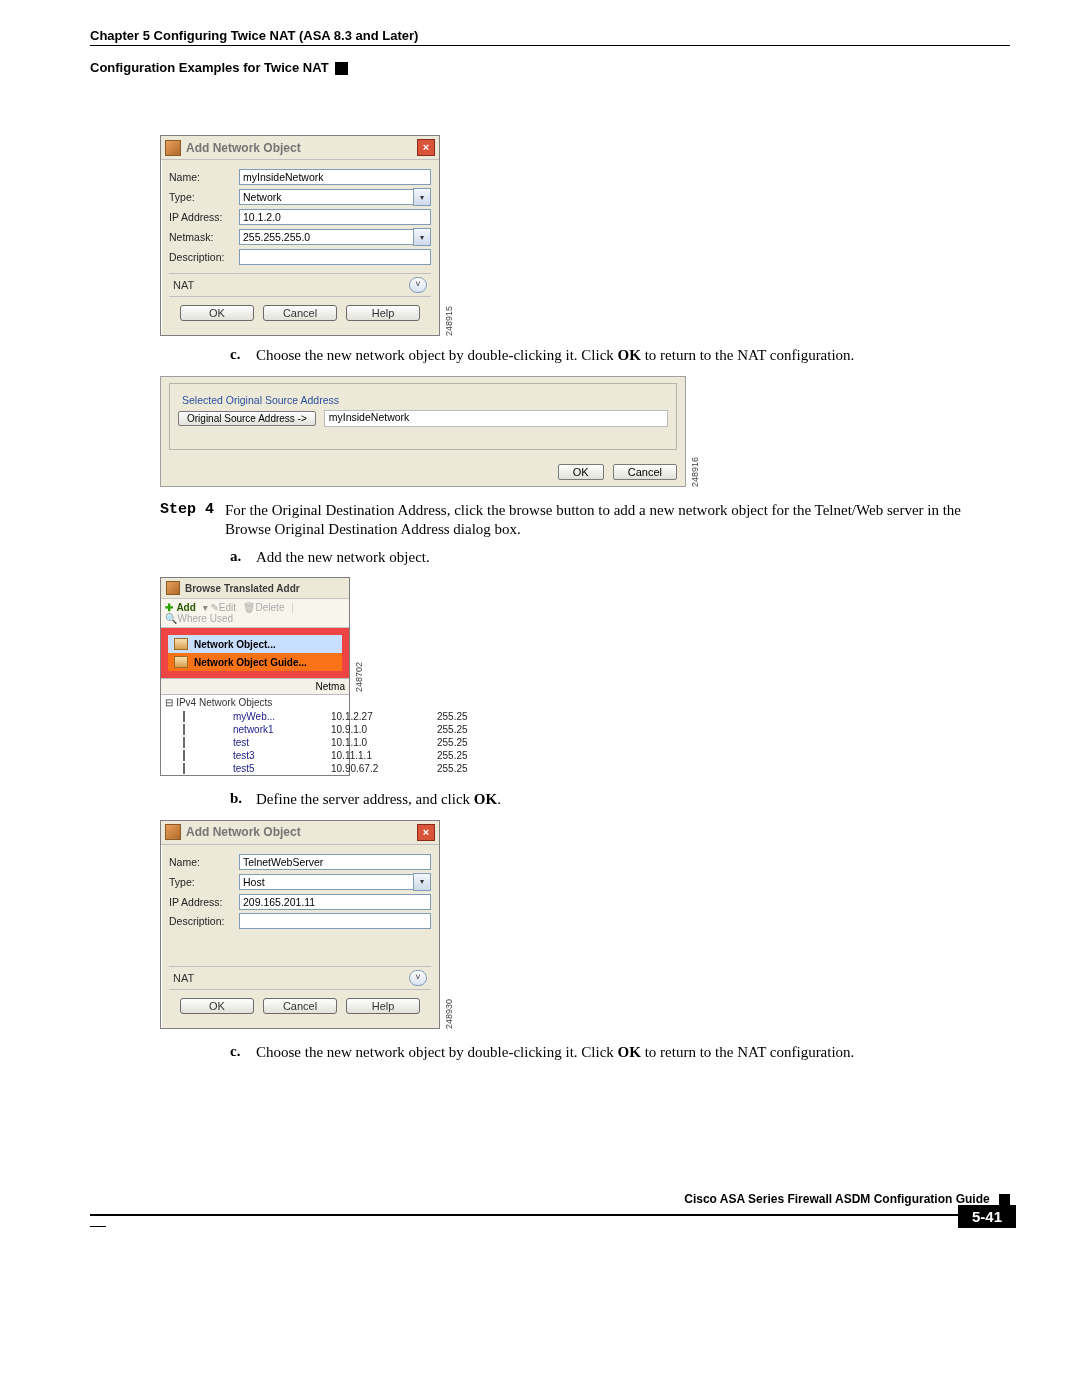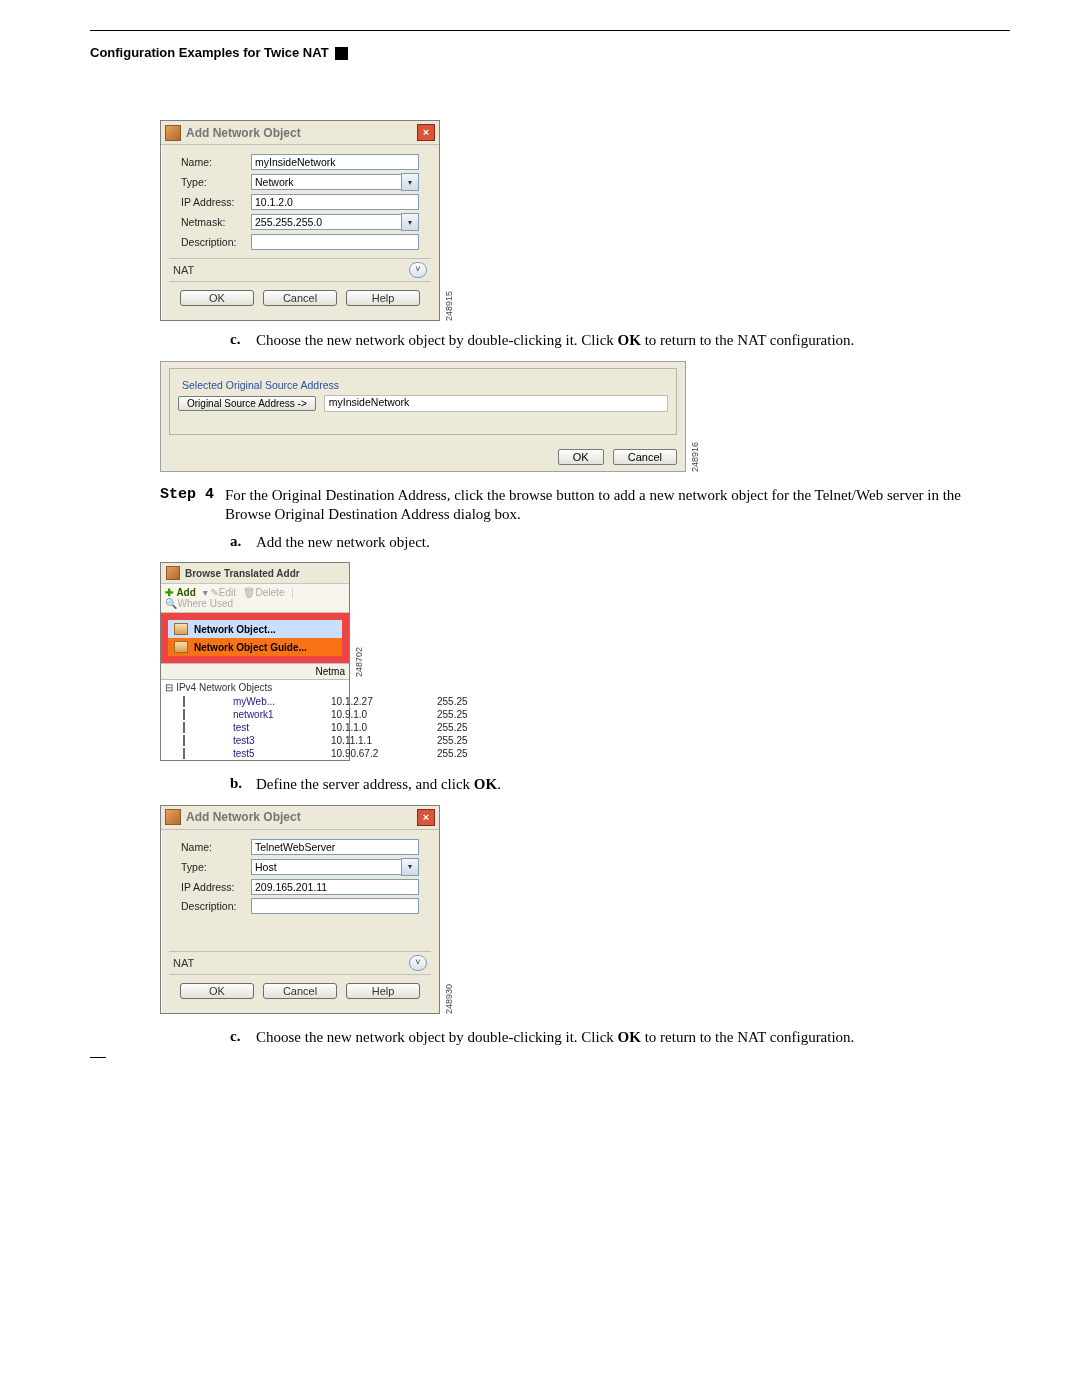--- a/index.html
+++ b/index.html
@@ -61,21 +61,21 @@
     width: 16px; height: 15px;
     background: #d9553a;
     border: 1px solid #8a2a1a;
     color: #fff;
     font-weight: bold;
     font-size: 11px;
     text-align: center;
     line-height: 14px;
   }
   .form-body { padding: 6px 8px; }
-  .frow { display: flex; align-items: center; margin: 3px 12px; }
+  .frow { display: flex; align-items: center; margin: 3px 0; }
   .frow .lbl { width: 70px; font-size: 10.5px; color: #222; }
   .finput {
     flex: 1;
     border: 1px solid #7f9db9;
     background: #fff;
     height: 16px;
     padding: 0 3px;
     font-size: 10.5px;
     font-family: Verdana, sans-serif;
     box-sizing: border-box;
@@ -229,20 +229,21 @@
     font-size: 15px;
     padding: 3px 14px;
   }
   .crop-rule { border:none; border-top:1px solid #000; width:16px; margin:10px 0 0 0; }
 </style>
 </head>
 <body>
 
 <div class="page">
 
+  <div class="hdr-left">Chapter 5    Configuring Twice NAT (ASA 8.3 and Later)</div>
   <hr class="rule">
   <div class="hdr-right">
     <span>Configuration Examples for Twice NAT</span><span class="hdr-box"></span>
   </div>
 
   <div class="figwrap" style="display:flex; align-items:flex-end; margin-top:60px;">
     <div class="win">
       <div class="win-title">
         <span class="title-icon"></span>
         <span>Add Network Object</span>
@@ -429,15 +430,23 @@
     <div class="row-caption">248930</div>
   </div>
 
   <div class="sub-li" style="margin-left:140px; margin-top:14px;">
     <span class="lilabel">c.</span>
     <span class="bodytxt">
       <span>Choose the new network object by double-clicking it. Click </span><b>OK</b><span> to return to the NAT configuration.</span>
     </span>
   </div>
 
+  <div class="footer">
+    <div class="ft-title">
+      <span>Cisco ASA Series Firewall ASDM Configuration Guide</span>
+      <span class="ft-box"></span>
+    </div>
+    <hr class="ft-rule">
+    <span class="pgnum">5-41</span>
+  </div>
   <hr class="crop-rule">
 
 </div>
 
 </body></html>

